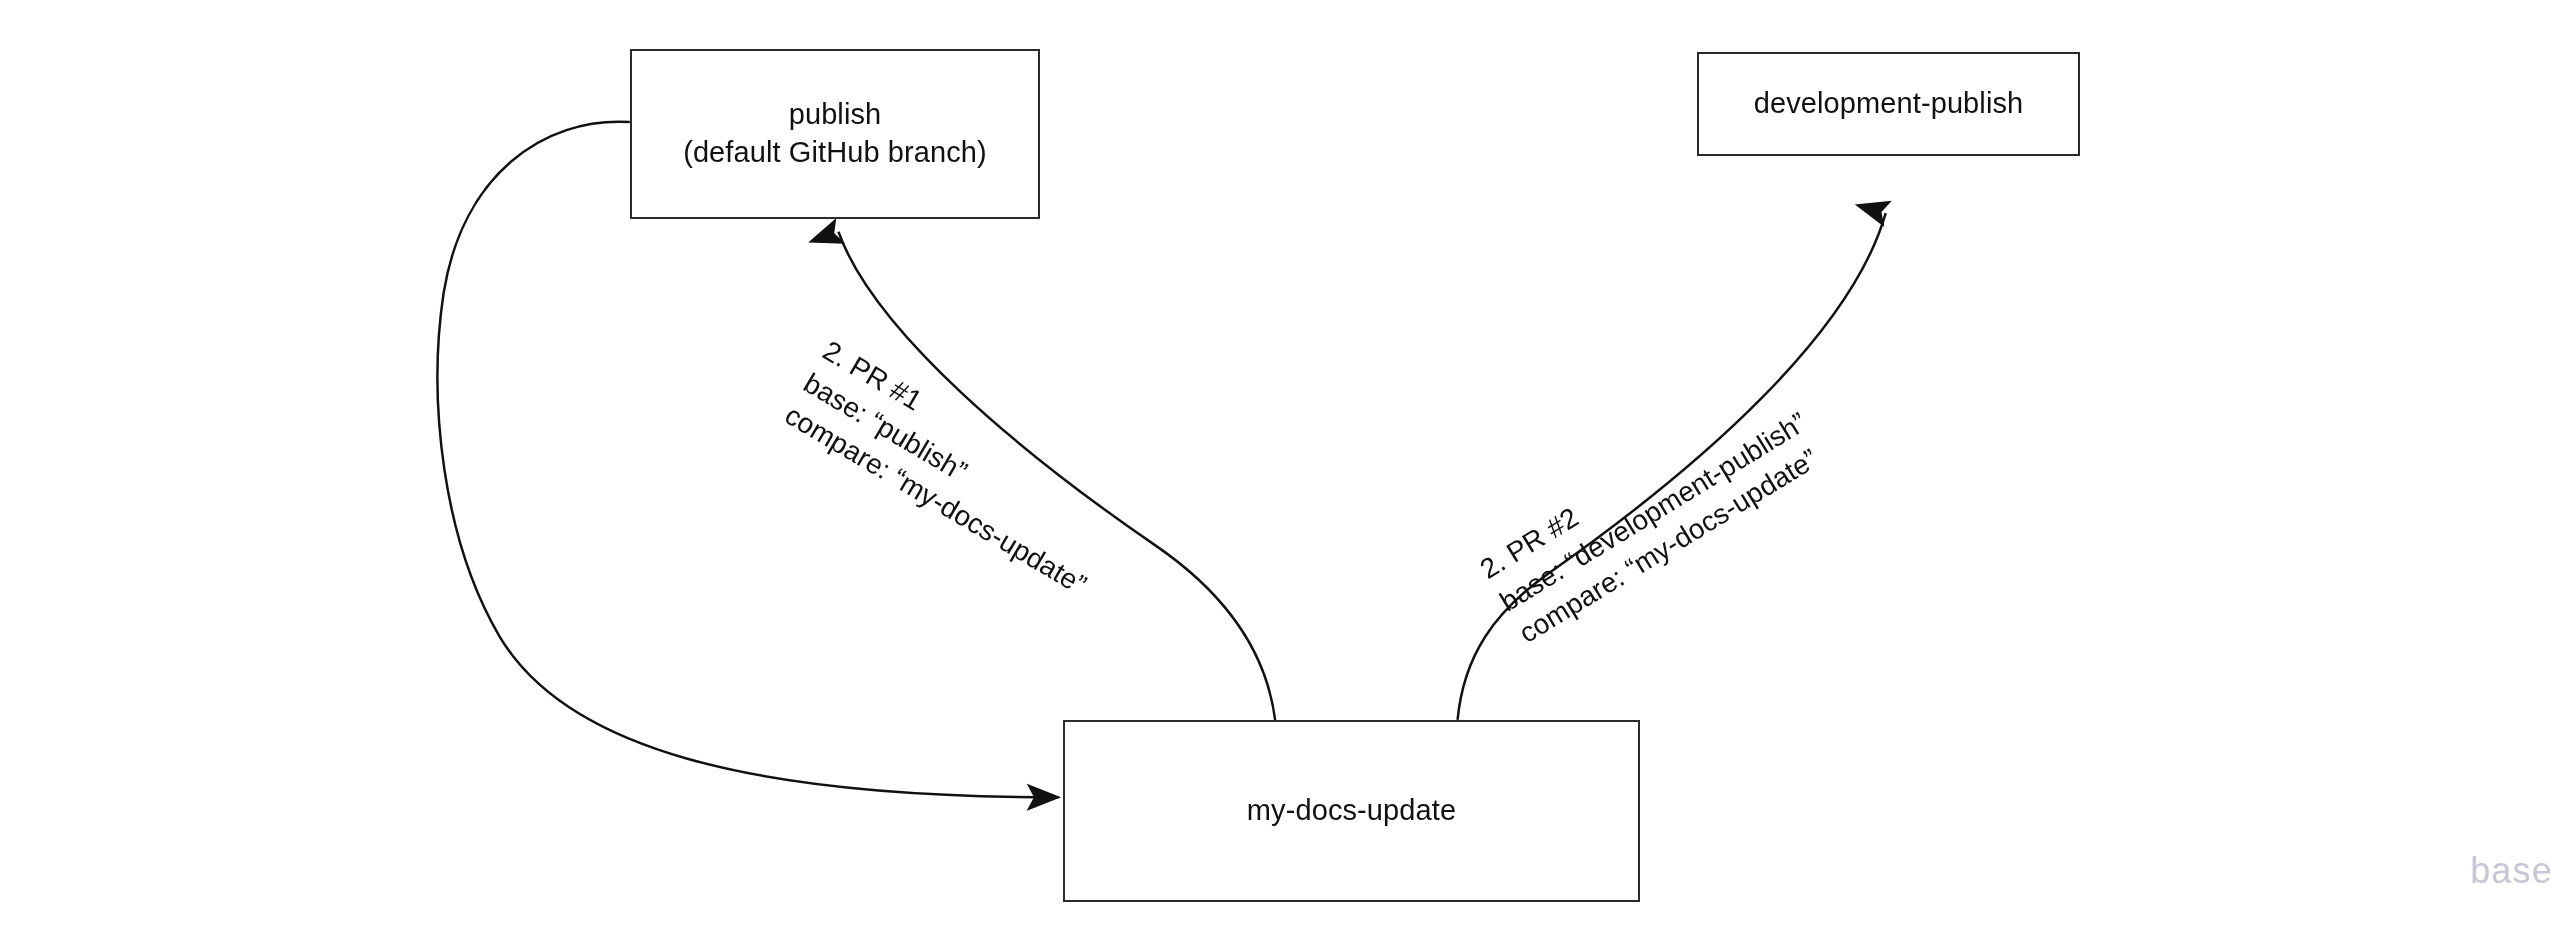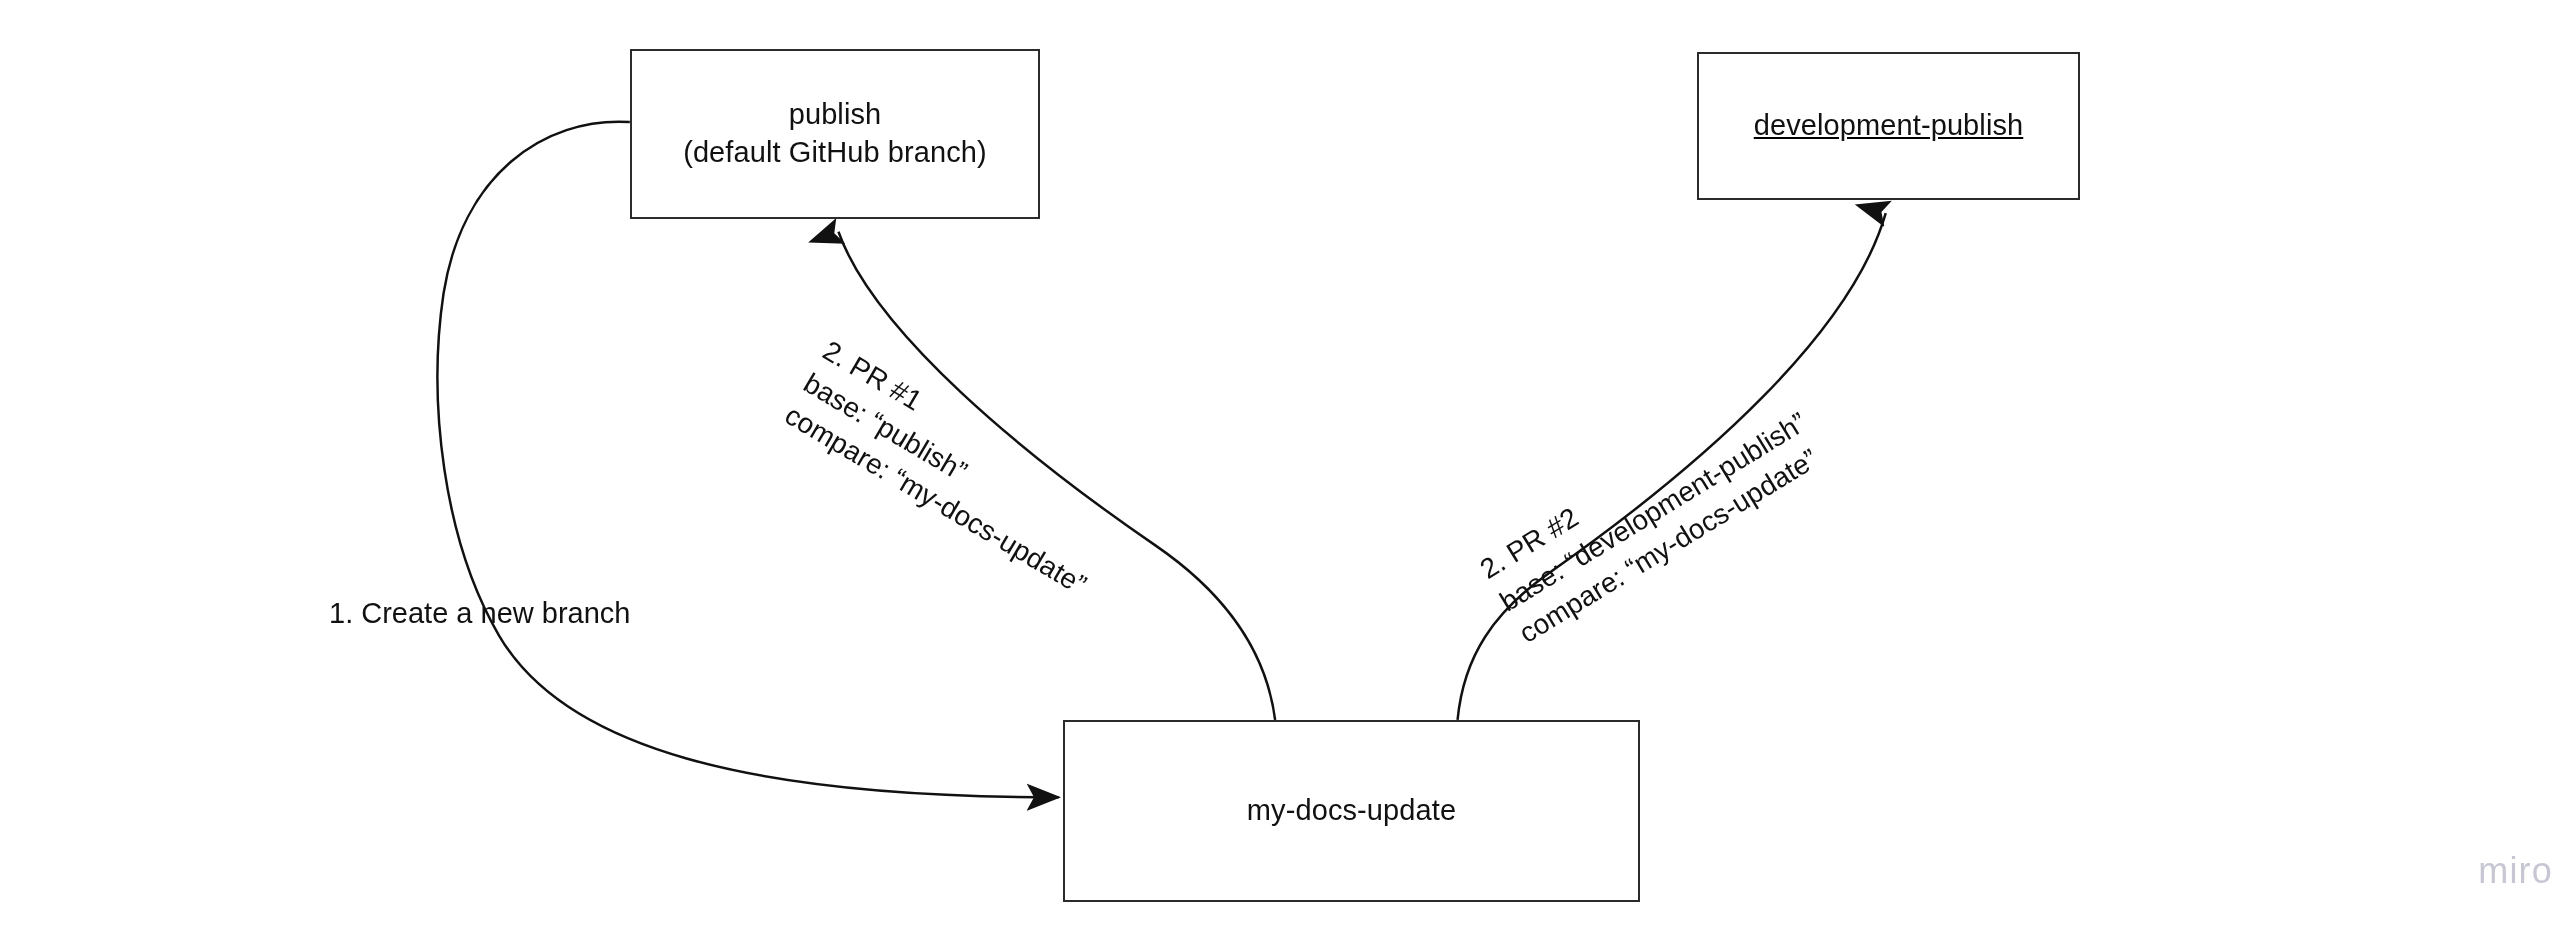--- a/index.html
+++ b/index.html
@@ -31,21 +31,21 @@
     z-index:3;
   }
   .node-label {
     font-size:29px;
     line-height:1.30;
     color:#111111;
     white-space:pre-line;
     letter-spacing:0.1px;
   }
   #box-publish { left:610px; top:49px; width:410px; height:170px; }
-  #box-development-publish { left:1677px; top:52px; width:383px; height:148px;text-decoration:underline; }
+  #box-development-publish { left:1677px; top:52px; width:383px; height:104px; }
   #box-my-docs-update { left:1043px; top:720px; width:577px; height:182px; }
 
   .edge-label {
     position:absolute;
     z-index:4;
     color:#111111;
     white-space:pre-line;
     font-size:28px;
     line-height:1.34;
   }
@@ -111,26 +111,25 @@
   </div>
 
   <div class="node-box" id="box-development-publish">
     <span class="node-label">development-publish</span>
   </div>
 
   <div class="node-box" id="box-my-docs-update">
     <span class="node-label">my-docs-update</span>
   </div>
 
-  <div class="edge-label" id="label-create-branch">1. Create a new branch</div>
 
   <div class="edge-label" id="label-pr1">2. PR #1
 base: “publish”
 compare: “my-docs-update”</div>
 
   <div class="edge-label" id="label-pr2">2. PR #2
 base: “development-publish”
 compare: “my-docs-update”</div>
 
-  <div id="watermark">miro</div>
+  <div id="watermark">base</div>
 
 </div>
 
 
 </body></html>

